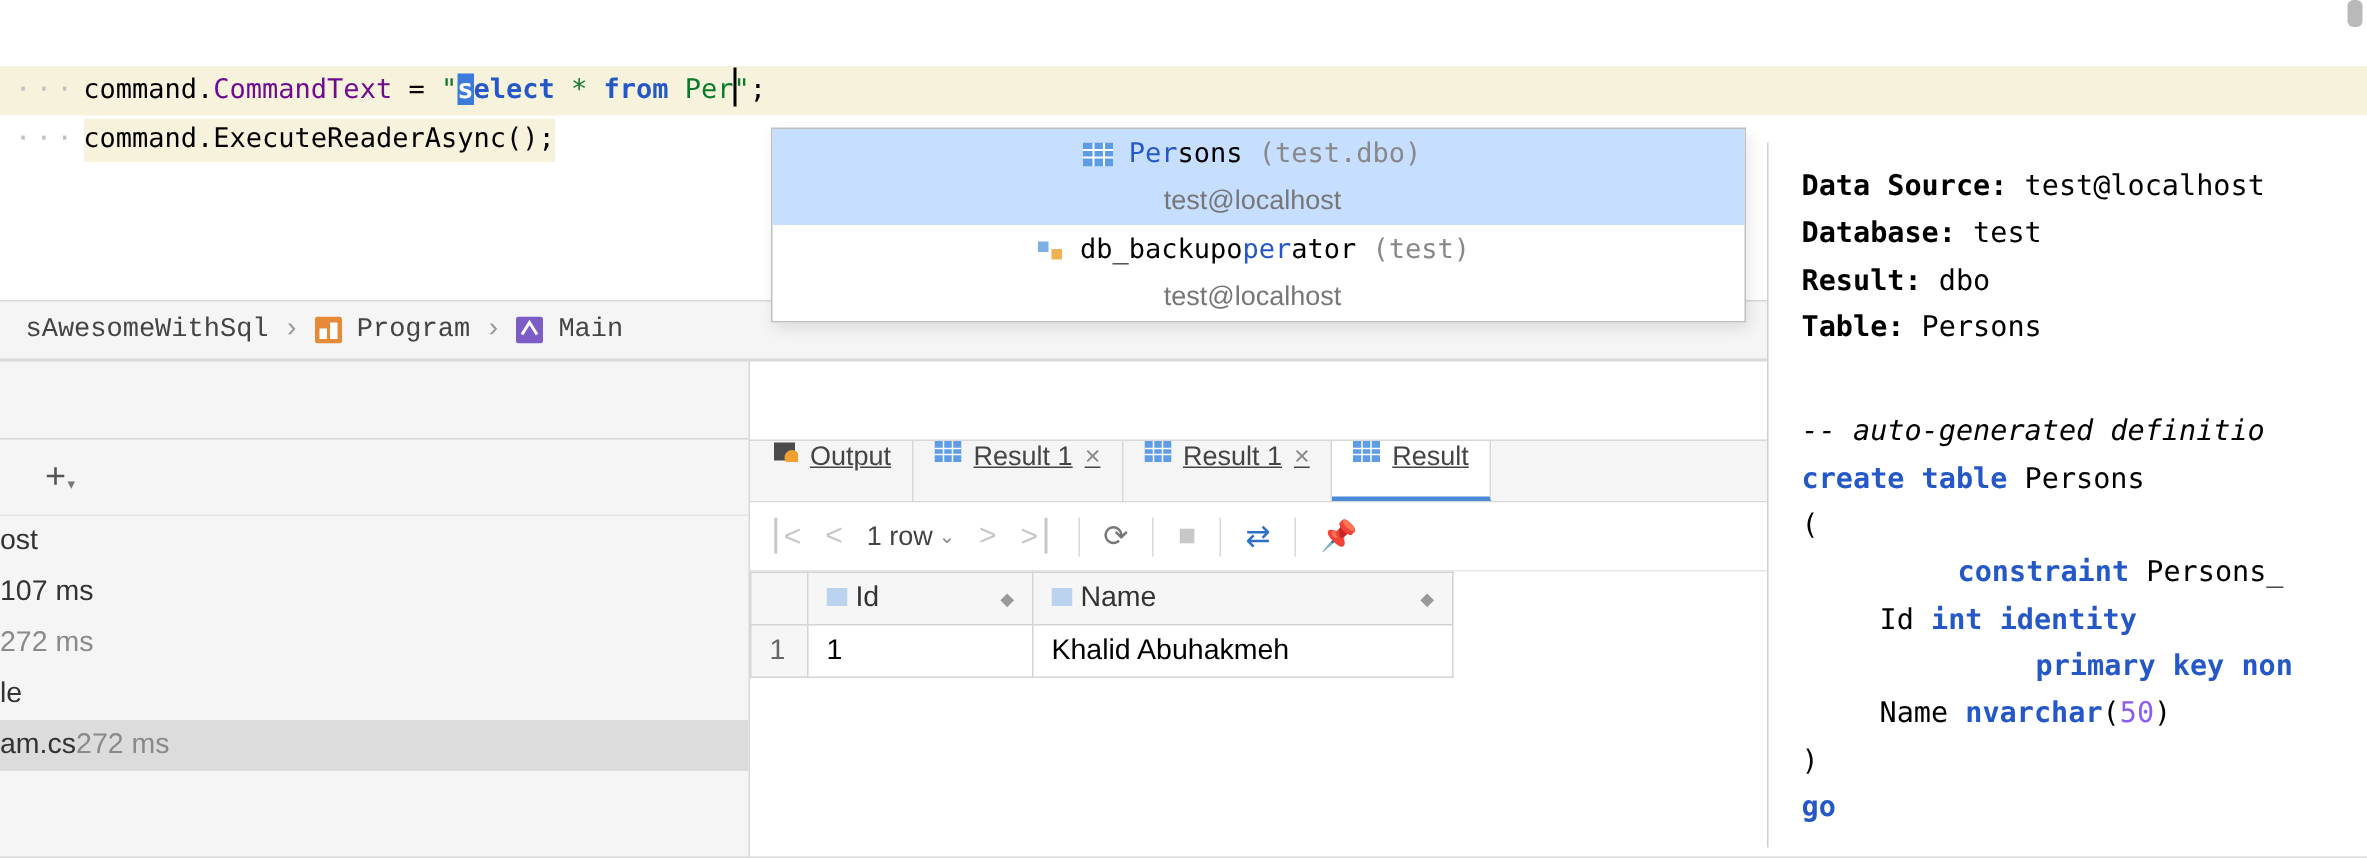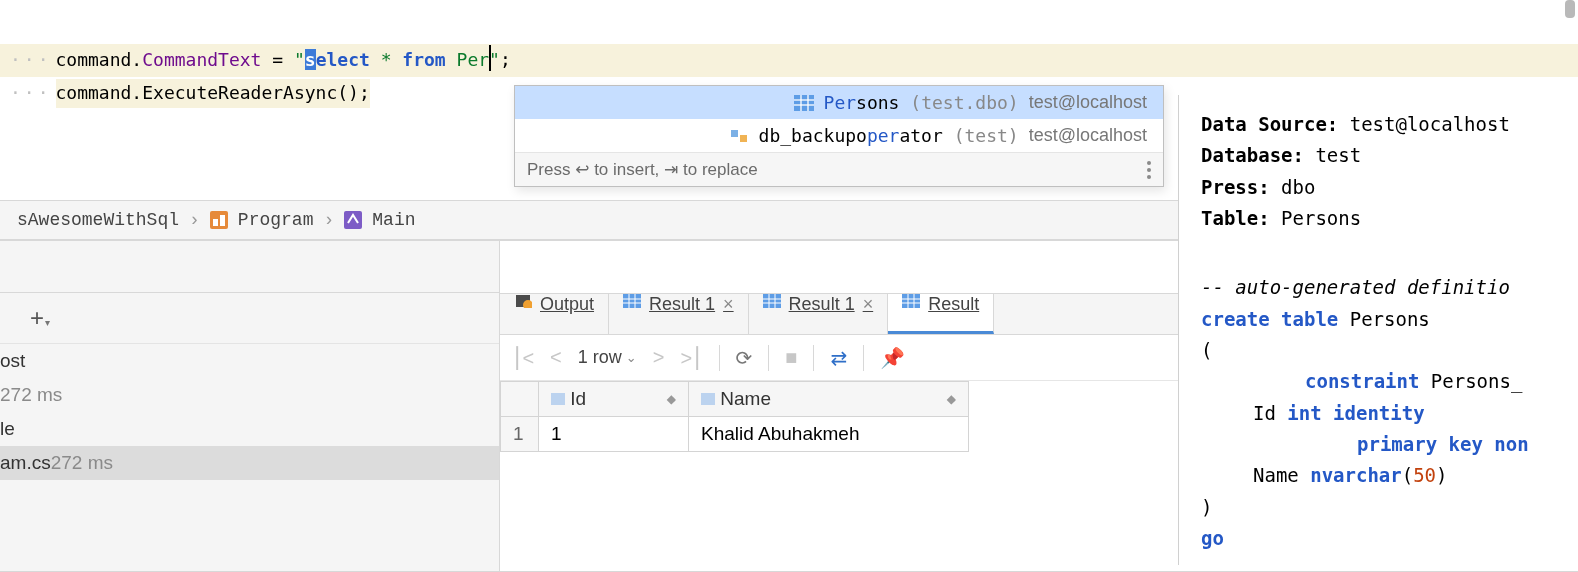--- a/index.html
+++ b/index.html
@@ -79,21 +79,22 @@
     border: 1px solid #bfbfbf;
     box-shadow: 2px 4px 10px rgba(0,0,0,.1);
     font-family: "Menlo","Consolas",monospace;
     z-index: 10;
   }
   .ac-row {
     display: flex;
     align-items: center;
     padding: 6px 16px 6px 8px;
     gap: 10px;
-    justify-content: flex-end;
+    justify-content: flex-start;
+    flex-direction: column;
   }
   .ac-row.selected { background: #c6deff; }
   .ac-left { display: flex; align-items: center; gap: 10px; }
   .ac-icon { width: 20px; height: 16px; }
   .ac-right { color: #777; font-family: -apple-system,"Segoe UI",sans-serif; }
   .ac-match { color: #2458c6; }
   .ac-ctx { color: #888; }
   .ac-hint {
     display: flex; justify-content: space-between; align-items: center;
     padding: 6px 12px;
@@ -116,21 +117,21 @@
     padding: 14px 0 0 22px;
     font-family: "Menlo","Consolas",monospace;
     font-size: 19px;
     line-height: 1.65;
     overflow: hidden;
     z-index: 9;
   }
   .info-label { font-weight: 700; }
   .sql-comment { color: #000000; font-style: italic; margin-top: 16px; }
   .sql-kw { color: #2458c6; font-weight: 700; }
-  .sql-num { color: #c2410c; }
+  .sql-num { color: #8b5cf6; }
 
   
   .bottom {
     position: absolute;
     left: 0; top: 240px; right: 0; bottom: 0;
     display: flex;
   }
   .side-tree {
     width: 500px;
     background: #f5f5f5;
@@ -264,34 +265,26 @@
   <div class="ac-row">
     <div class="ac-left">
       <svg class="ac-icon">
           <rect x="2" y="2" width="7" height="7" fill="#7bb0e6"></rect>
           <rect x="11" y="7" width="7" height="7" fill="#f0b354"></rect>
         </svg>
       <span><span>db_backupo</span><span class="ac-match">per</span><span>ator</span> <span class="ac-ctx">(test)</span></span>
     </div>
     <span class="ac-right">test@localhost</span>
   </div>
-  <div class="ac-hint">
-    <span>Press ↩ to insert, ⇥ to replace</span>
-    <div class="kebab">
-        <span></span>
-        <span></span>
-        <span></span>
-      </div>
-  </div>
 </div>
 
 <div class="info-panel">
   <div><span class="info-label">Data Source:</span><span> test@localhost</span></div>
   <div><span class="info-label">Database:</span><span> test</span></div>
-  <div><span class="info-label">Press:</span><span> dbo</span></div>
+  <div><span class="info-label">Result:</span><span> dbo</span></div>
   <div><span class="info-label">Table:</span><span> Persons</span></div>
   <div style="height:22px;"></div>
   <div class="sql-comment">-- auto-generated definitio</div>
   <div><span class="sql-kw">create table</span><span> Persons</span></div>
   <div>(</div>
   <div style="padding-left:104px;"><span class="sql-kw">constraint</span><span> Persons_</span></div>
   <div style="padding-left:52px;"><span>Id   </span><span class="sql-kw">int identity</span></div>
   <div style="padding-left:156px;"><span class="sql-kw">primary key non</span></div>
   <div style="padding-left:52px;"><span>Name </span><span class="sql-kw">nvarchar</span><span>(</span><span class="sql-num">50</span><span>)</span></div>
   <div>)</div>
@@ -315,20 +308,21 @@
   <span>Main</span>
 </div>
 
 <div class="bottom">
   <div class="side-tree">
     <div style="height:52px; border-top:1px solid #d8d8d8;"></div>
     <div class="side-toolbar">
       <span class="plus-icon">+</span>
     </div>
     <div class="tree-row"><span>ost</span></div>
+    <div class="tree-row"><span>107 ms</span></div>
     <div class="tree-row"><span></span><span class="tree-time">272 ms</span></div>
     <div class="tree-row"><span>le</span></div>
     <div class="tree-row sel"><span>am.cs</span><span class="tree-time">272 ms</span></div>
   </div>
 
   <div class="result-pane">
     <div style="height:52px;"></div>
     <div class="result-tabs">
       <div class="rtab">
         <svg>

